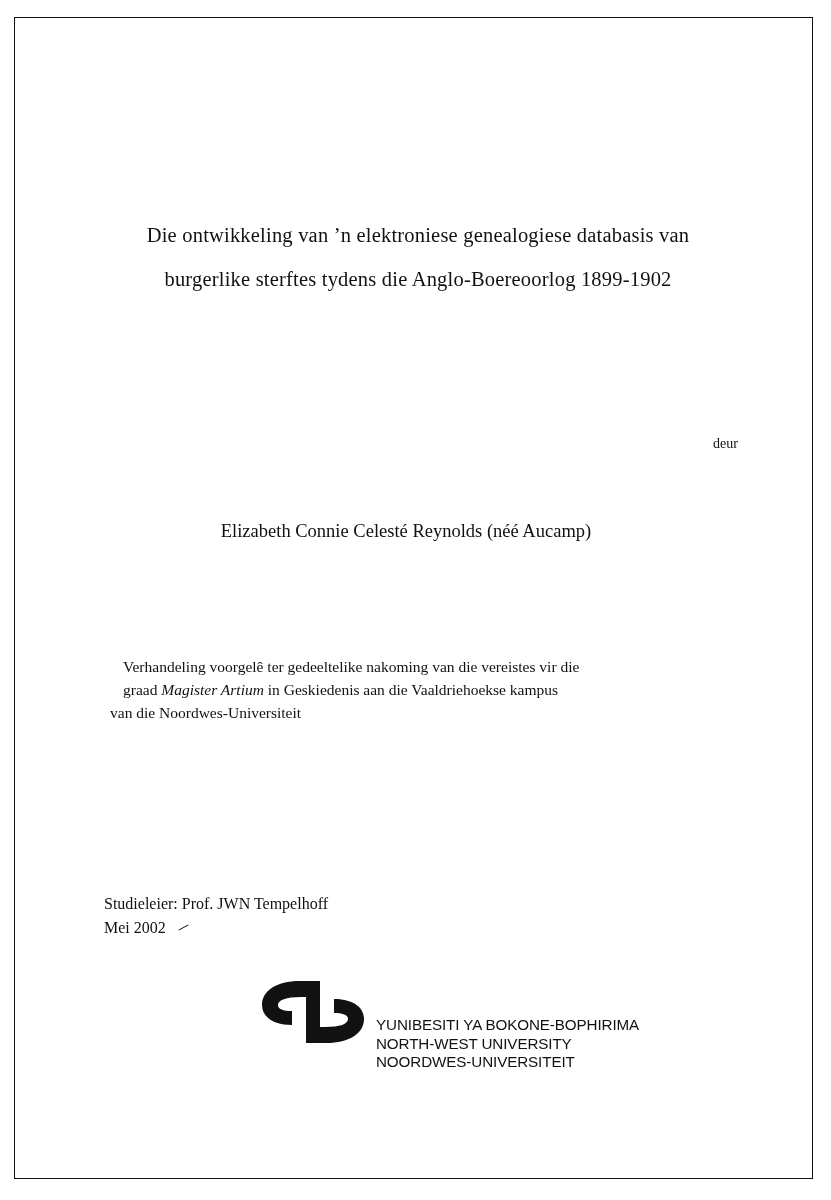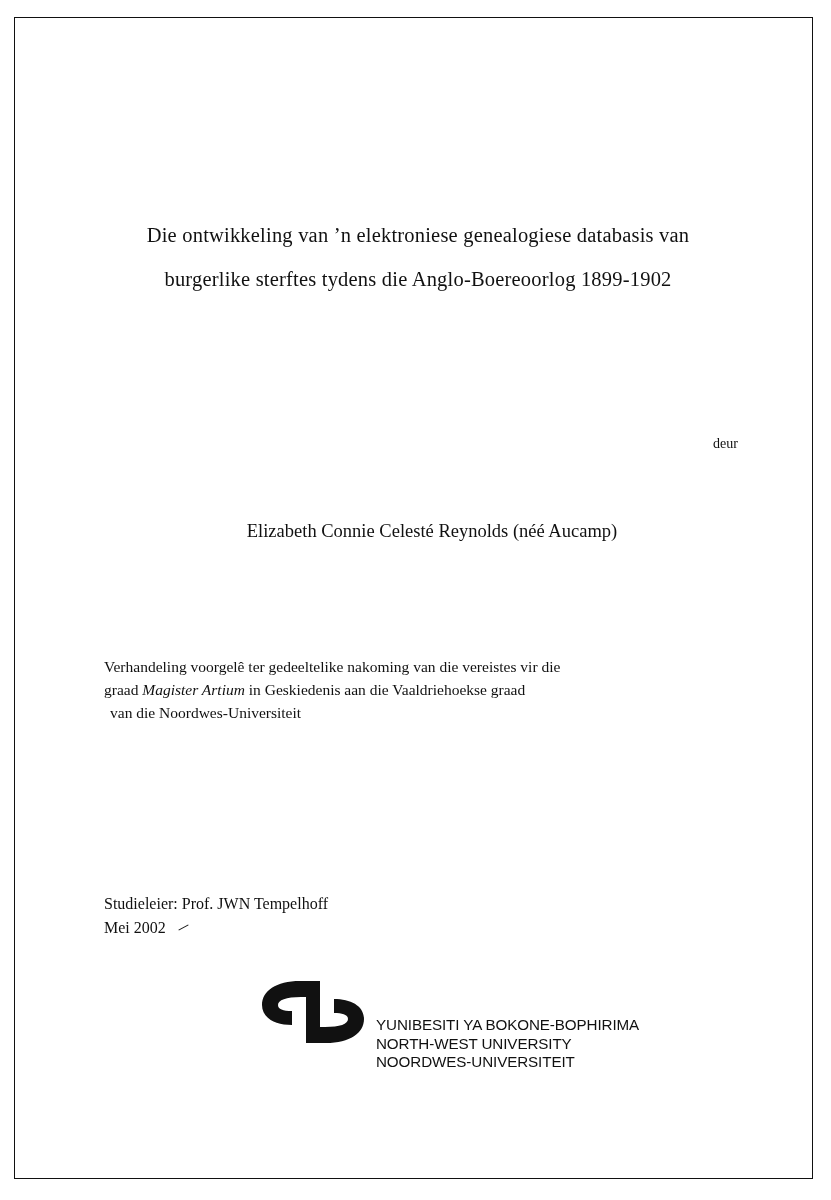--- a/index.html
+++ b/index.html
@@ -53,37 +53,38 @@
   .deur {
     position: absolute;
     left: 32px;
     top: 390px;
     width: 640px;
     text-align: right;
     font-size: 14px;
   }
   .author {
     position: absolute;
-    left: 46px;
+    left: 20px;
     top: 475px;
     width: 640px;
     text-align: center;
     font-size: 18.5px;
   }
   .statement {
     position: absolute;
     left: 38px;
     top: 609px;
     width: 624px;
     font-size: 15.5px;
     line-height: 23px;
   }
   .statement .just {
     text-align: justify;
     text-justify: inter-word;
+    margin-left: 19px;
   }
   .statement .nojust {
     text-align: left;
     margin-left: 6px;
   }
   .statement em {
   }
   .supervisor {
     position: absolute;
     left: 38px;
@@ -145,21 +146,21 @@
       <div class="title-line">Die ontwikkeling van ’n elektroniese genealogiese databasis van</div>
       <div class="title-line">burgerlike sterftes tydens die Anglo-Boereoorlog 1899-1902</div>
     </div>
 
     <div class="deur">deur</div>
 
     <div class="author">Elizabeth Connie Celesté Reynolds (néé Aucamp)</div>
 
     <div class="statement">
       <div class="just">Verhandeling voorgelê ter gedeeltelike nakoming van die vereistes vir die</div>
-      <div class="just"><span>graad </span><em>Magister Artium</em><span> in Geskiedenis aan die Vaaldriehoekse graad</span></div>
+      <div class="just"><span>graad </span><em>Magister Artium</em><span> in Geskiedenis aan die Vaaldriehoekse kampus</span></div>
       <div class="nojust">van die Noordwes-Universiteit</div>
     </div>
 
     <div class="supervisor">
       <div>Studieleier: Prof. JWN Tempelhoff</div>
       <div class="line2">
         <span>Mei 2002</span>
         <span class="date-strike"></span>
       </div>
     </div>

